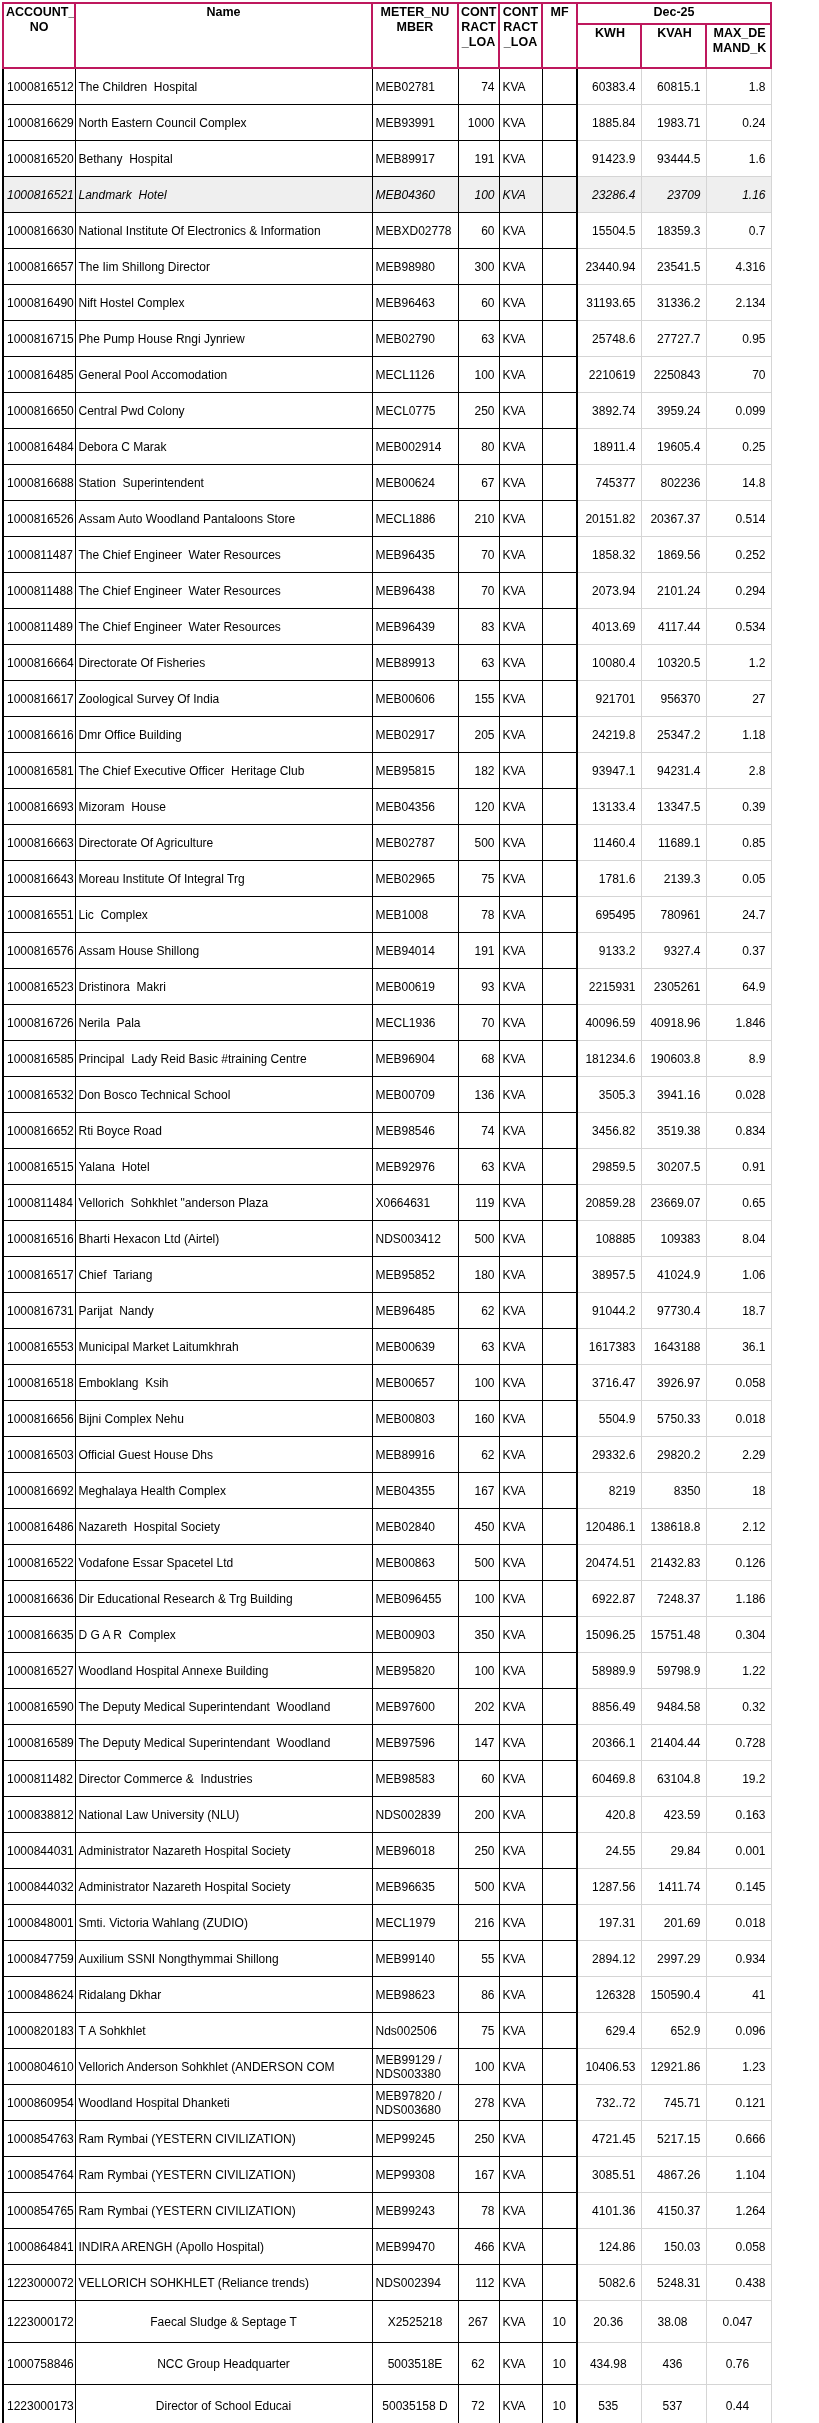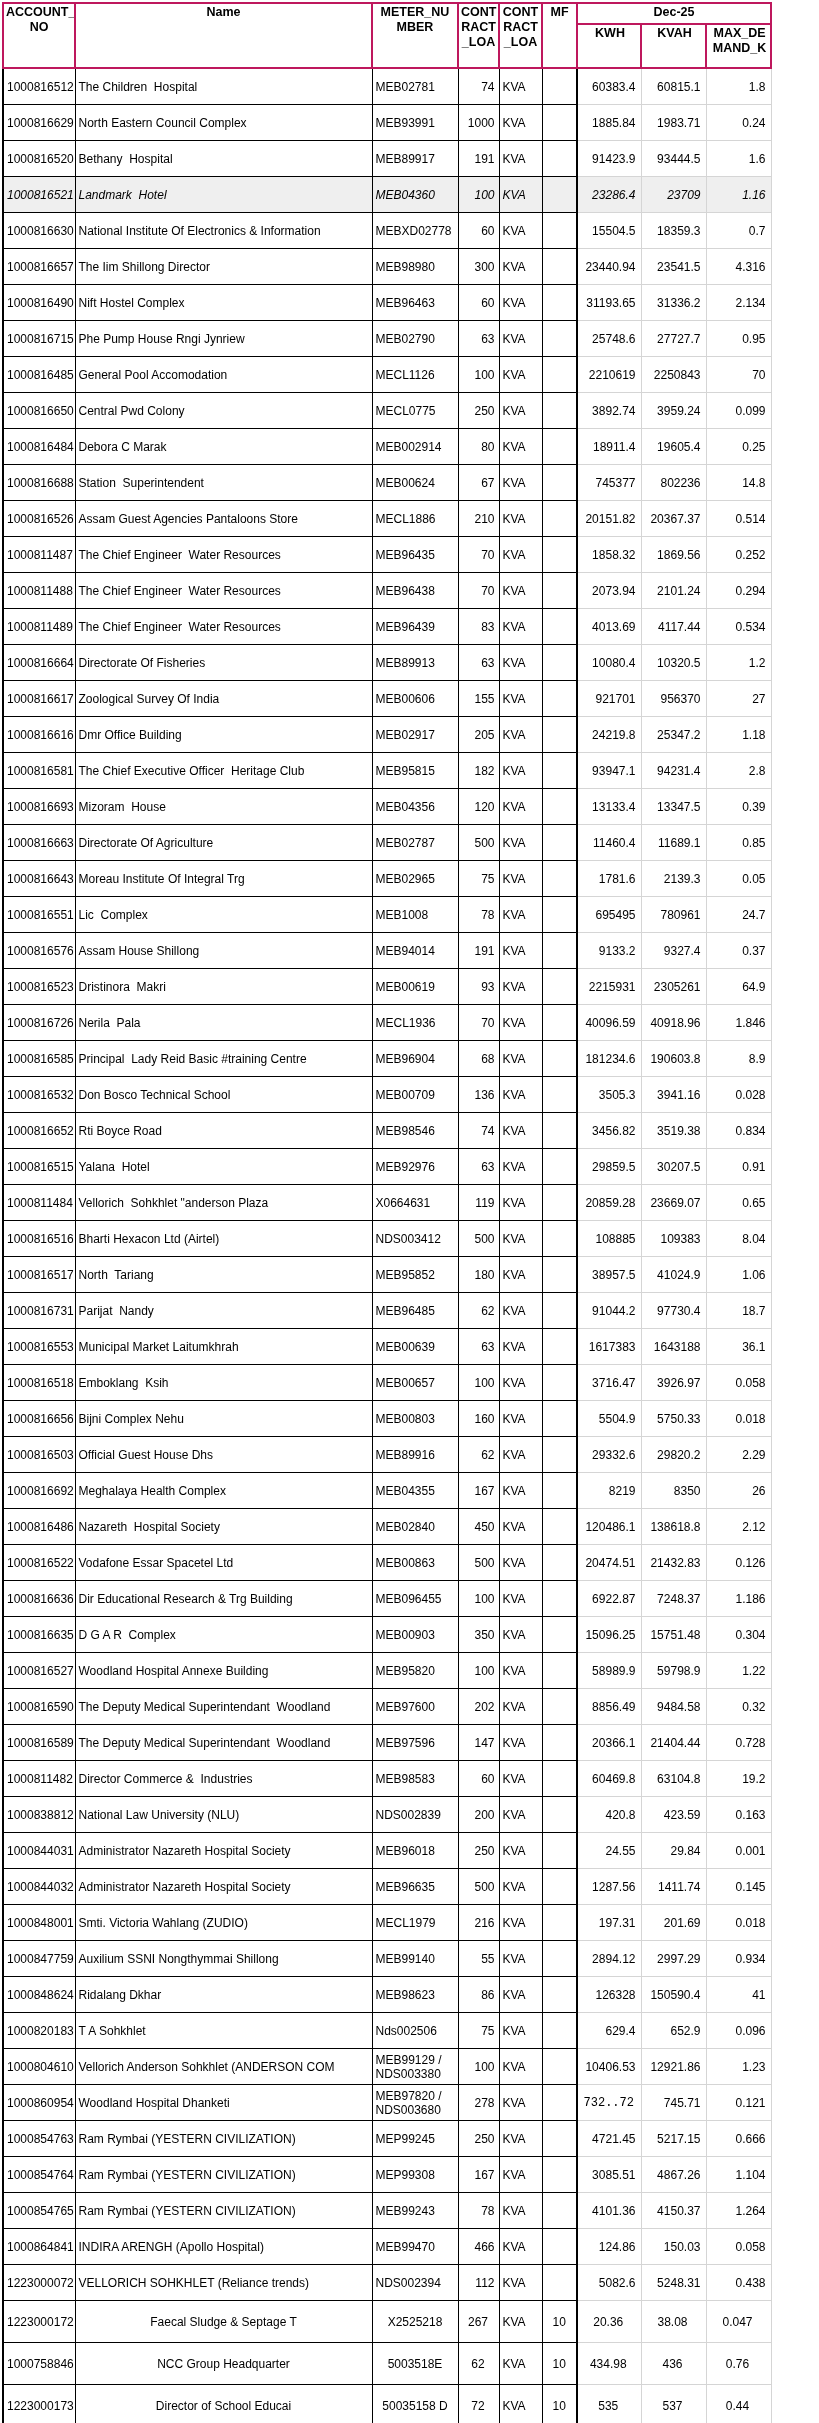--- a/index.html
+++ b/index.html
@@ -20,21 +20,21 @@
      padding:0 3px;overflow:hidden;background-clip:padding-box;}
   td.acc,td.nm,td.mt,td.cl,td.cu,td.mf{border:1px solid #000;}
   td.acc{text-align:right;padding-right:4px;border-left-width:2px;}
   td.nm{text-align:left;white-space:pre;}
   td.mt{text-align:left;white-space:pre-line;}
   td.cl{text-align:right;padding-right:4px;}
   td.cu{text-align:left;}
   td.mf{text-align:center;}
   td.kwh,td.kvah,td.maxd{border:1px solid #d5d5d5;text-align:right;padding-right:5px;}
   td.kwh{border-left:2px solid #000;}
-  td.kwh.align-left{text-align:center;padding-left:4px;font-family:Liberation Mono, monospace;}
+  td.kwh.align-left{text-align:right;padding-left:4px;}
   tbody tr:last-child td{border-bottom-color:#000;}
   tr.shaded td{background:#efefef;font-style:italic;}
   tr.center-row td{height:41px;text-align:center;}
   tr.center-row td.cu{text-align:left;}
 </style>
 </head>
 <body>
 
 <div class="sheet">
   <table>
@@ -200,21 +200,21 @@
           <td class="mt">MEB00624</td>
           <td class="cl">67</td>
           <td class="cu">KVA</td>
           <td class="mf"></td>
           <td class="kwh">745377</td>
           <td class="kvah">802236</td>
           <td class="maxd">14.8</td>
         </tr>
         <tr>
           <td class="acc">1000816526</td>
-          <td class="nm">Assam Guest Agencies Pantaloons Store</td>
+          <td class="nm">Assam Auto Woodland Pantaloons Store</td>
           <td class="mt">MECL1886</td>
           <td class="cl">210</td>
           <td class="cu">KVA</td>
           <td class="mf"></td>
           <td class="kwh">20151.82</td>
           <td class="kvah">20367.37</td>
           <td class="maxd">0.514</td>
         </tr>
         <tr>
           <td class="acc">1000811487</td>
@@ -431,21 +431,21 @@
           <td class="mt">NDS003412</td>
           <td class="cl">500</td>
           <td class="cu">KVA</td>
           <td class="mf"></td>
           <td class="kwh">108885</td>
           <td class="kvah">109383</td>
           <td class="maxd">8.04</td>
         </tr>
         <tr>
           <td class="acc">1000816517</td>
-          <td class="nm">North  Tariang</td>
+          <td class="nm">Chief  Tariang</td>
           <td class="mt">MEB95852</td>
           <td class="cl">180</td>
           <td class="cu">KVA</td>
           <td class="mf"></td>
           <td class="kwh">38957.5</td>
           <td class="kvah">41024.9</td>
           <td class="maxd">1.06</td>
         </tr>
         <tr>
           <td class="acc">1000816731</td>
@@ -504,21 +504,21 @@
         </tr>
         <tr>
           <td class="acc">1000816692</td>
           <td class="nm">Meghalaya Health Complex</td>
           <td class="mt">MEB04355</td>
           <td class="cl">167</td>
           <td class="cu">KVA</td>
           <td class="mf"></td>
           <td class="kwh">8219</td>
           <td class="kvah">8350</td>
-          <td class="maxd">26</td>
+          <td class="maxd">18</td>
         </tr>
         <tr>
           <td class="acc">1000816486</td>
           <td class="nm">Nazareth  Hospital Society</td>
           <td class="mt">MEB02840</td>
           <td class="cl">450</td>
           <td class="cu">KVA</td>
           <td class="mf"></td>
           <td class="kwh">120486.1</td>
           <td class="kvah">138618.8</td>

